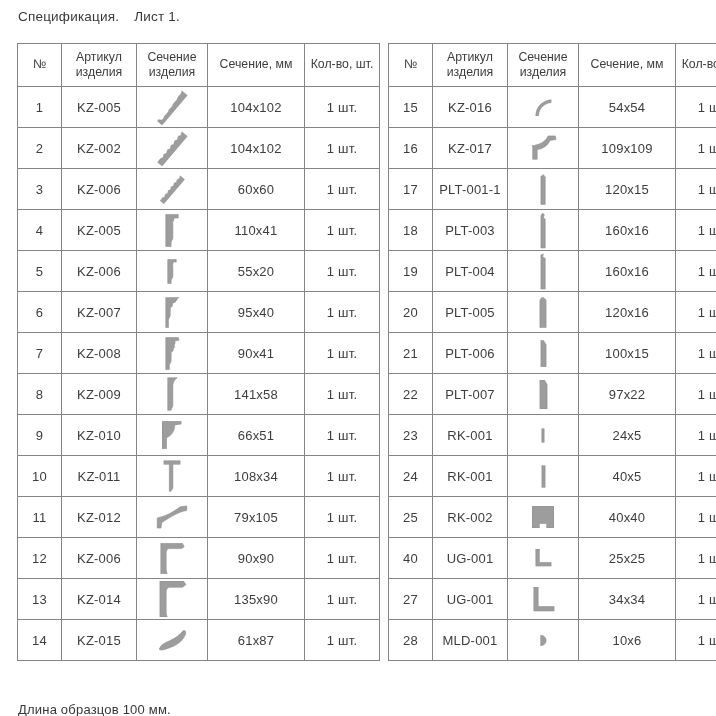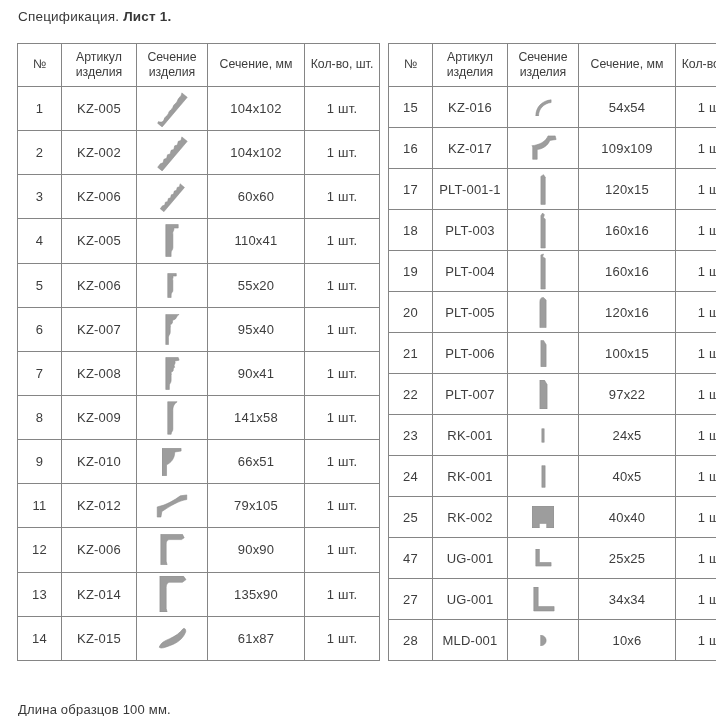--- a/index.html
+++ b/index.html
@@ -4,21 +4,21 @@
 <style>
   html,body{margin:0;padding:0;}
   body{
     width:716px;height:716px;position:relative;background:#ffffff;
     font-family:"Liberation Sans", sans-serif;color:#3d3d3d;
     -webkit-font-smoothing:antialiased;
   }
   .page-title{
     position:absolute;left:18px;top:9px;font-size:13.5px;letter-spacing:.2px;color:#383838;
   }
-  .page-title .sheet{margin-left:4px;font-weight:bold;}
+  .page-title .sheet{margin-left:15px;}
   .tables-wrap{
     position:absolute;left:17px;top:43px;display:flex;gap:8px;
   }
   table.spec{
     border-collapse:collapse;table-layout:fixed;width:337px;background:#fff;
   }
   table.spec th, table.spec td{
     border:1px solid #858585;text-align:center;vertical-align:middle;
     padding:0 2px;overflow:hidden;
   }
@@ -148,20 +148,31 @@
           <td class="col1">KZ-010</td>
           <td class="col2 profile-cell">
             <svg width="20" height="28" viewBox="0 0 22 30">
               <path d="M0 0 L21 0 L21 3 L14 4 C14 11 10 16 5 18 L5 30 L0 30 Z" fill="#9d9d9d" stroke="#8a8a8a" stroke-width="0.6" stroke-linejoin="round"></path>
             </svg>
           </td>
           <td class="col3">66x51</td>
           <td class="col4">1 шт.</td>
         </tr>
         <tr>
+          <td class="col0">10</td>
+          <td class="col1">KZ-011</td>
+          <td class="col2 profile-cell">
+            <svg width="18" height="32" viewBox="0 0 20 34">
+              <path d="M1 0 L19 0 L19 4 L11 4 L11 30 C11 32 9 32 9 34 L7 34 L7 4 L1 4 Z" fill="#9d9d9d" stroke="#8a8a8a" stroke-width="0.6" stroke-linejoin="round"></path>
+            </svg>
+          </td>
+          <td class="col3">108x34</td>
+          <td class="col4">1 шт.</td>
+        </tr>
+        <tr>
           <td class="col0">11</td>
           <td class="col1">KZ-012</td>
           <td class="col2 profile-cell">
             <svg width="34" height="24" viewBox="0 0 36 26">
               <path d="M2 14 C12 12 20 7 27 2 L34 1 L34 6 C26 7 16 13 7 19 L6 25 L2 25 Z" fill="#9d9d9d" stroke="#8a8a8a" stroke-width="0.6" stroke-linejoin="round"></path>
             </svg>
           </td>
           <td class="col3">79x105</td>
           <td class="col4">1 шт.</td>
         </tr>
@@ -326,21 +337,21 @@
           <td class="col1">RK-002</td>
           <td class="col2 profile-cell">
             <svg width="22" height="22" viewBox="0 0 24 24">
               <path d="M0 0 L24 0 L24 24 L16 24 L16 19 L8 19 L8 24 L0 24 Z" fill="#9d9d9d" stroke="#8a8a8a" stroke-width="0.6" stroke-linejoin="round"></path>
             </svg>
           </td>
           <td class="col3">40x40</td>
           <td class="col4">1 шт.</td>
         </tr>
         <tr>
-          <td class="col0">47</td>
+          <td class="col0">40</td>
           <td class="col1">UG-001</td>
           <td class="col2 profile-cell">
             <svg width="18" height="18" viewBox="0 0 20 20">
               <path d="M2 0 L6 0 L6 15 L19 15 L19 19 L2 19 Z" fill="#9d9d9d" stroke="#8a8a8a" stroke-width="0.6" stroke-linejoin="round"></path>
             </svg>
           </td>
           <td class="col3">25x25</td>
           <td class="col4">1 шт.</td>
         </tr>
         <tr>

